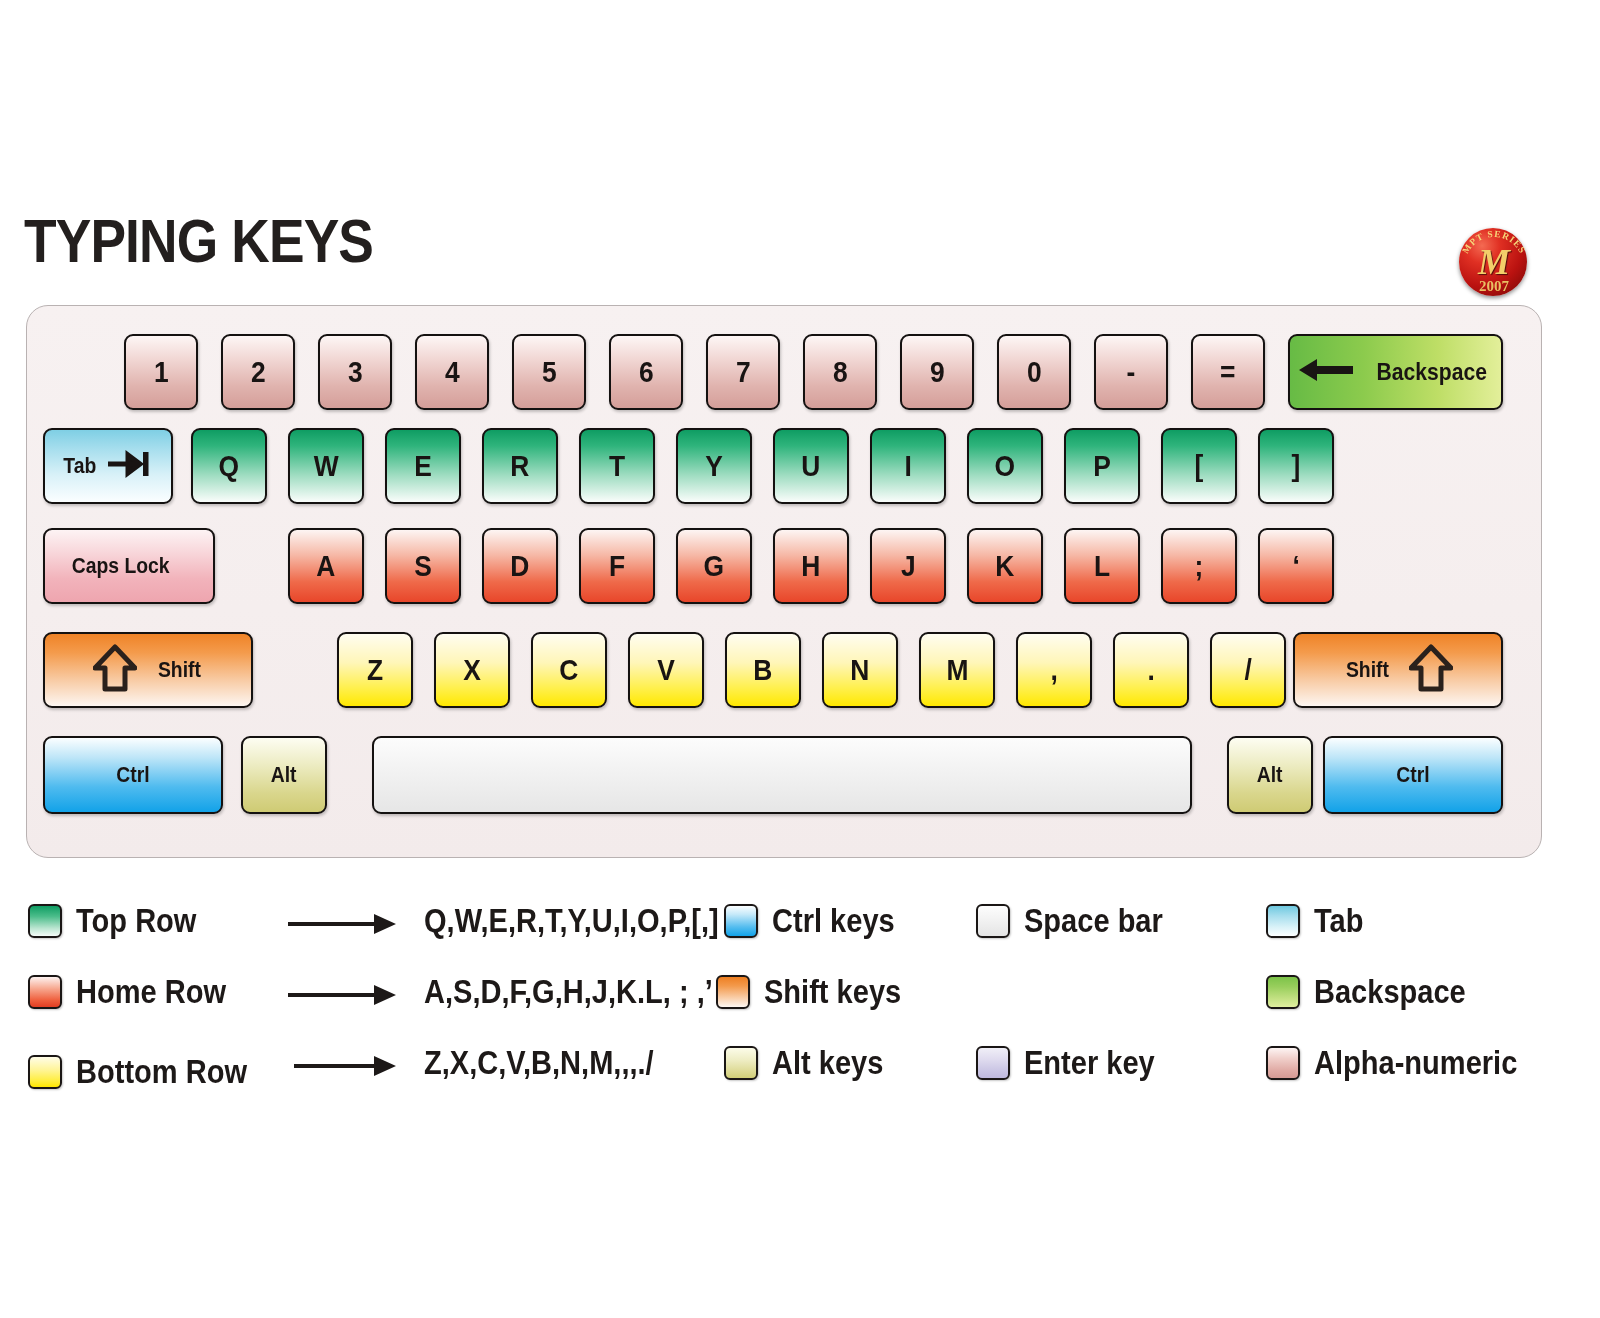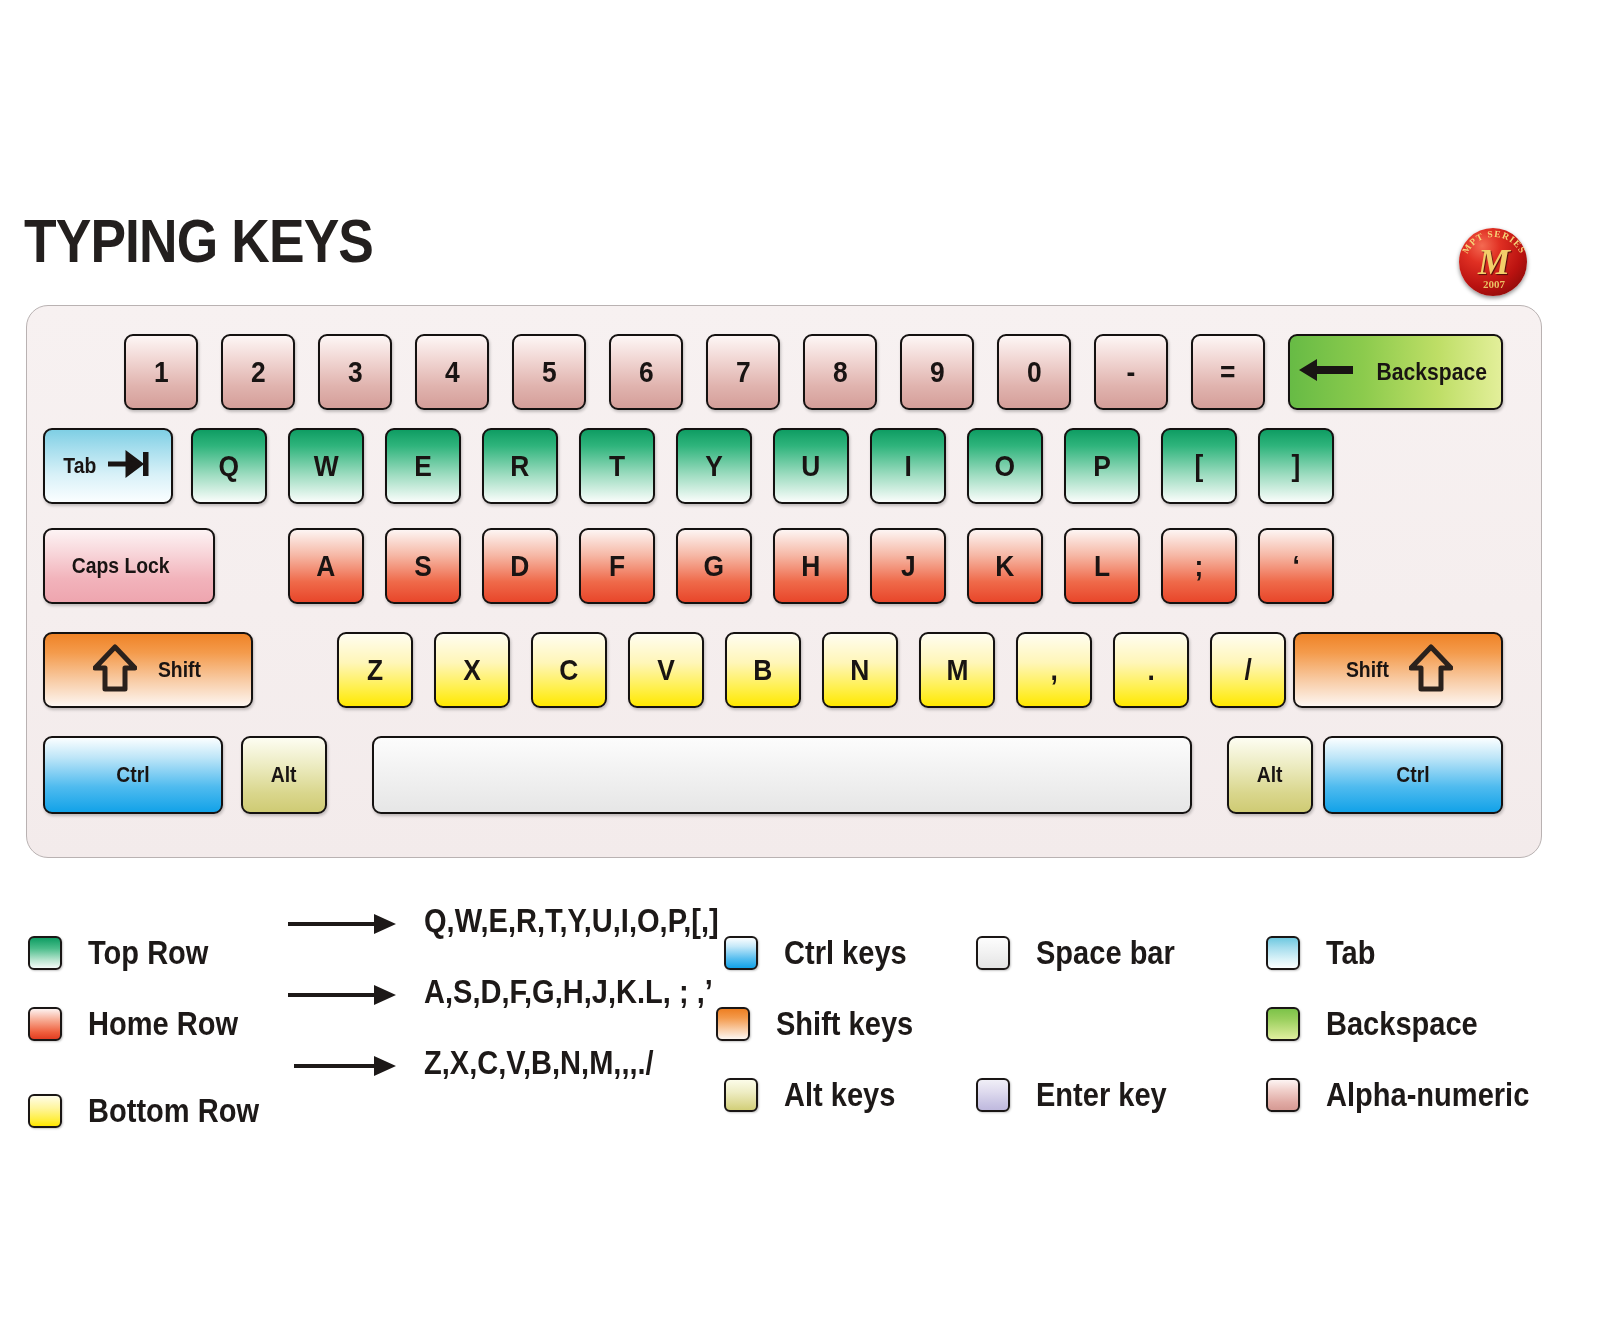--- a/index.html
+++ b/index.html
@@ -78,21 +78,21 @@
     text-shadow: 1px 1px 1px rgba(0,0,0,.6);
     line-height: 1;
   }
   #logo .year {
     position: absolute;
     left: 0; top: 56px;
     width: 78px;
     text-align: center;
     font-family: "Liberation Serif", serif;
     font-weight: bold;
-    font-size: 11px;
+    font-size: 15px;
     color: #e8bf63;
   }
 
   
   #keyboard {
     position: absolute;
     left: 26px;
     top: 305px;
     width: 1516px;
     height: 553px;
@@ -162,23 +162,22 @@
     position: absolute;
     left: 26px;
     top: 890px;
     width: 1560px;
     height: 210px;
   }
   .lg-item {
     position: absolute;
     display: flex;
     align-items: center;
-    gap: 26px;
+    gap: 14px;
     white-space: nowrap;
-    margin-top: 32px;
   }
   .sw {
     width: 34px;
     height: 34px;
     border: 2.4px solid #1a1615;
     border-radius: 6px;
     flex: 0 0 auto;
     box-shadow: 1px 1px 2px rgba(0,0,0,.22);
   }
   .lg-txt {
@@ -436,21 +435,21 @@
   <div id="legend">
 
     <div class="lg-item" style="left:2px;top:12px;">
       <span class="sw sw-top"></span>
       <span class="lg-txt">Top Row</span>
     </div>
     <div class="lg-item" style="left:2px;top:83px;">
       <span class="sw sw-home"></span>
       <span class="lg-txt">Home Row</span>
     </div>
-    <div class="lg-item" style="left:2px;top:170px;">
+    <div class="lg-item" style="left:2px;top:163px;">
       <span class="sw sw-bottom"></span>
       <span class="lg-txt">Bottom  Row</span>
     </div>
 
     <span class="lg-arrow" style="left:262px;top:22px;">
       <svg width="110" height="24" viewBox="0 0 110 24">
           <path d="M0,10 L86,10 L86,2 L108,12 L86,22 L86,14 L0,14 Z" fill="#1d1918"></path>
         </svg>
     </span>
     <span class="lg-arrow" style="left:262px;top:93px;">

